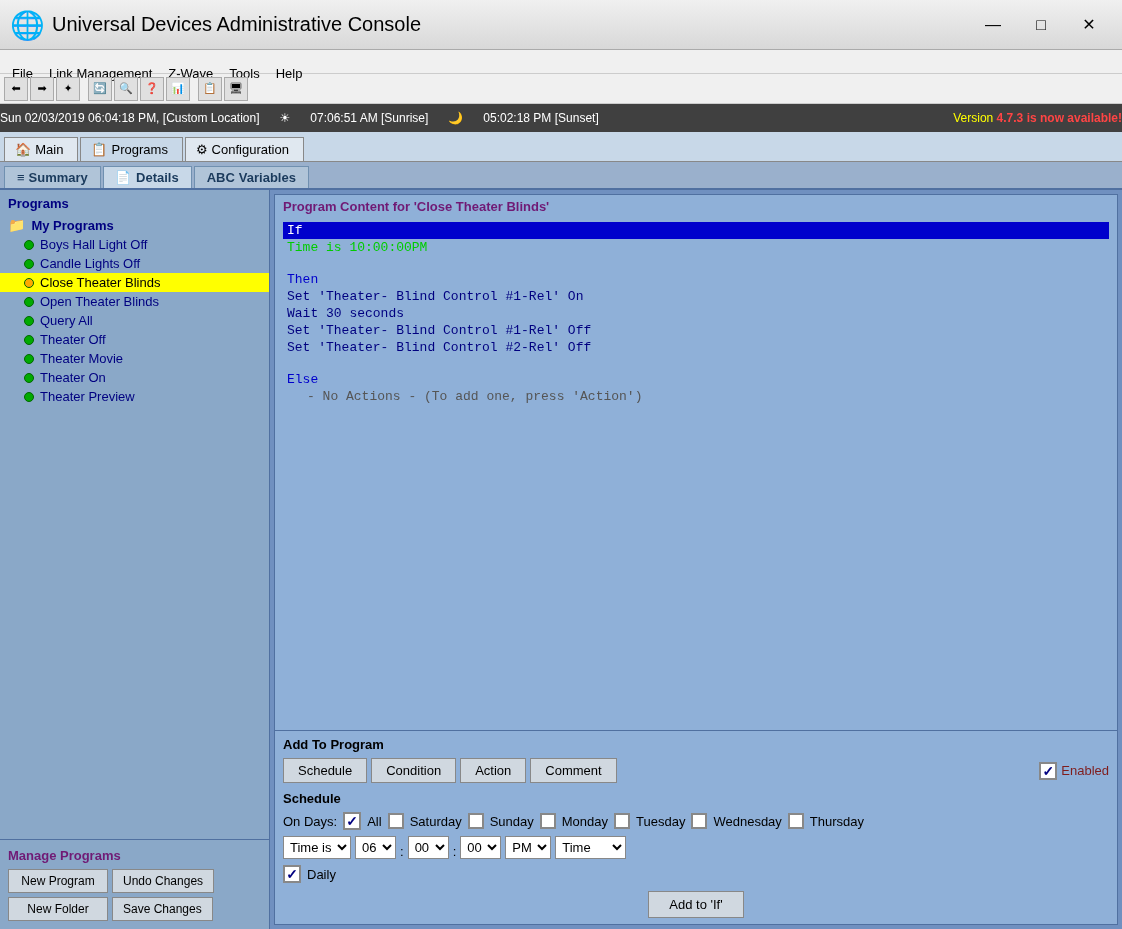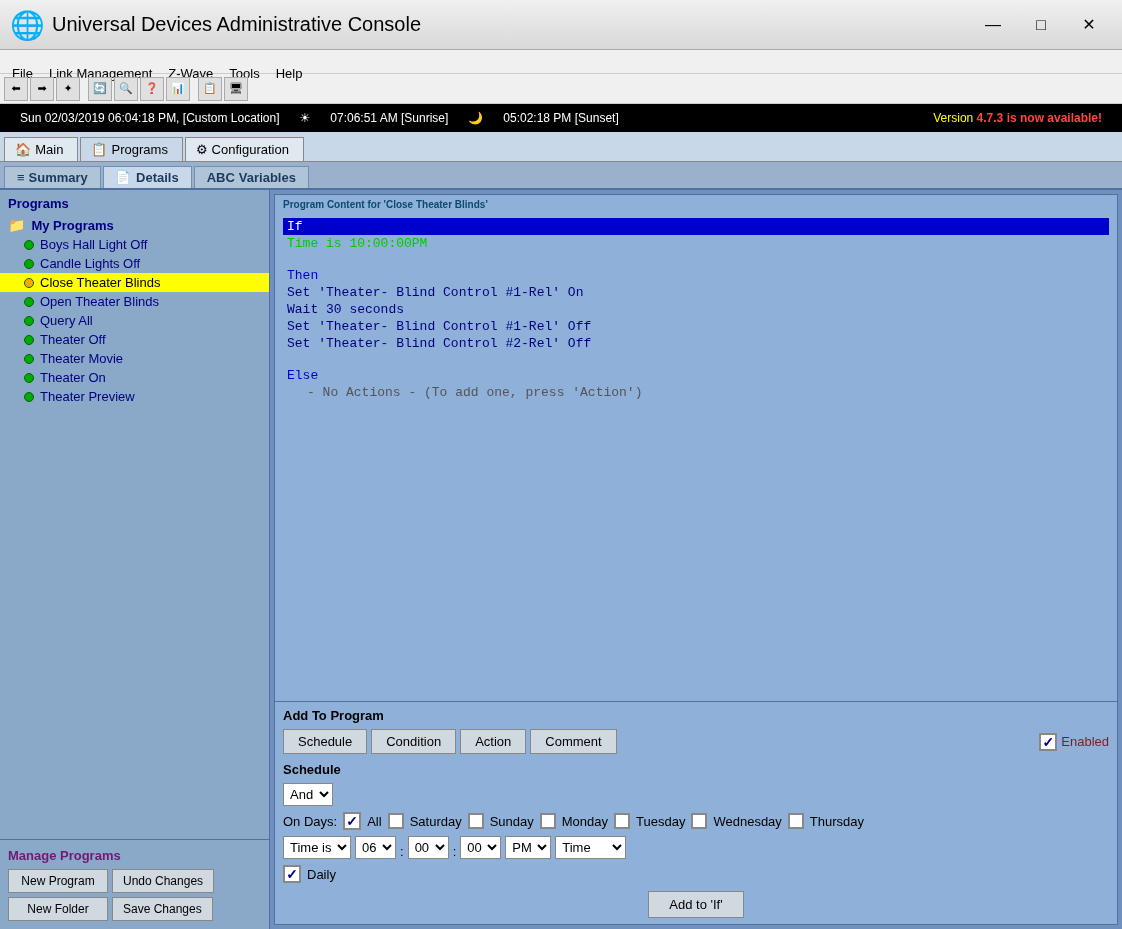--- a/index.html
+++ b/index.html
@@ -50,25 +50,25 @@
     }
     .toolbar-btn {
       width: 24px; height: 24px; background: #e0e0e0; border: 1px solid #aaa;
       cursor: pointer; display: flex; align-items: center; justify-content: center;
       font-size: 11px;
     }
     .toolbar-separator { width: 4px; }
 
     
     .status-bar {
-      background: #000000;
+      background: #404040;
       height: 28px;
       display: flex;
       align-items: center;
-      padding: 0 20px;
+      padding: 0 0;
       color: white;
       font-size: 12px;
       gap: 20px;
     }
     .status-bar .version { color: yellow; margin-left: auto; }
     .status-bar .version span { color: #ff4444; font-weight: bold; }
 
     
     .tab-bar-top {
       background: #c8d8e8;
@@ -203,23 +203,23 @@
     .program-content-area {
       background: #8fb0d8;
       border: 1px solid #5070a0;
       flex: 1;
       display: flex;
       flex-direction: column;
       min-height: 0;
     }
     .program-content-title {
       font-weight: bold;
-      font-size: 10px;
+      font-size: 13px;
       padding: 4px 8px;
-      color: #0c4a6e;
+      color: #701a75;
     }
     .program-code {
       flex: 1;
       overflow-y: auto;
       padding: 4px 8px;
       font-family: 'Courier New', monospace;
       font-size: 13px;
     }
     .code-if-line {
       background: #0000cc;
@@ -447,26 +447,20 @@
           <div class="cb-box">
             <span class="cb-check">✓</span>
           </div>
           <span class="enabled-label">Enabled</span>
         </div>
       </div>
 
       <div class="schedule-section">
         <div class="schedule-label">Schedule</div>
 
-        <div class="schedule-row">
-          <select>
-            <option>And</option>
-            <option>Or</option>
-          </select>
-        </div>
 
         <div class="on-days-row schedule-row">
           <span>On Days:</span>
           <div class="cb-box">
             <span class="cb-check">✓</span>
           </div>
           <span>All</span>
           <div class="cb-box" style="background:white;border:2px solid #888;width:16px;height:16px;"></div>
           <span>Saturday</span>
           <div class="cb-box" style="background:white;border:2px solid #888;width:16px;height:16px;"></div>

